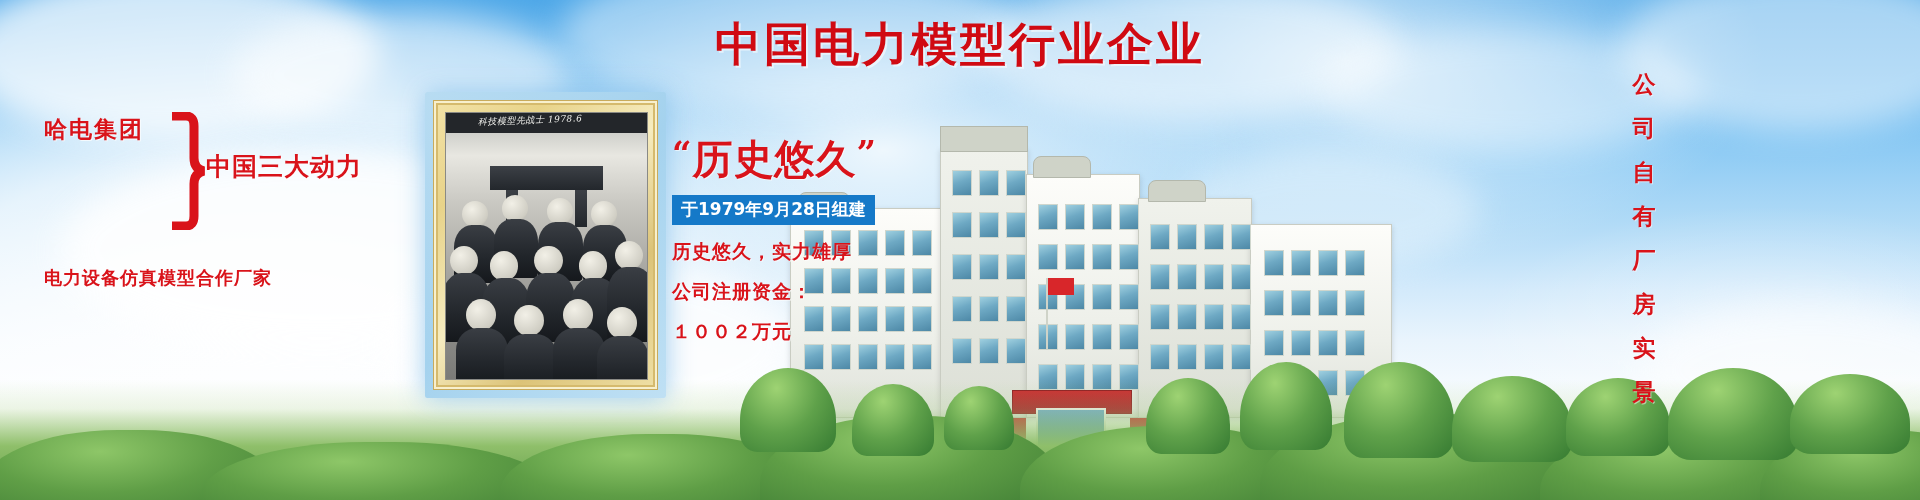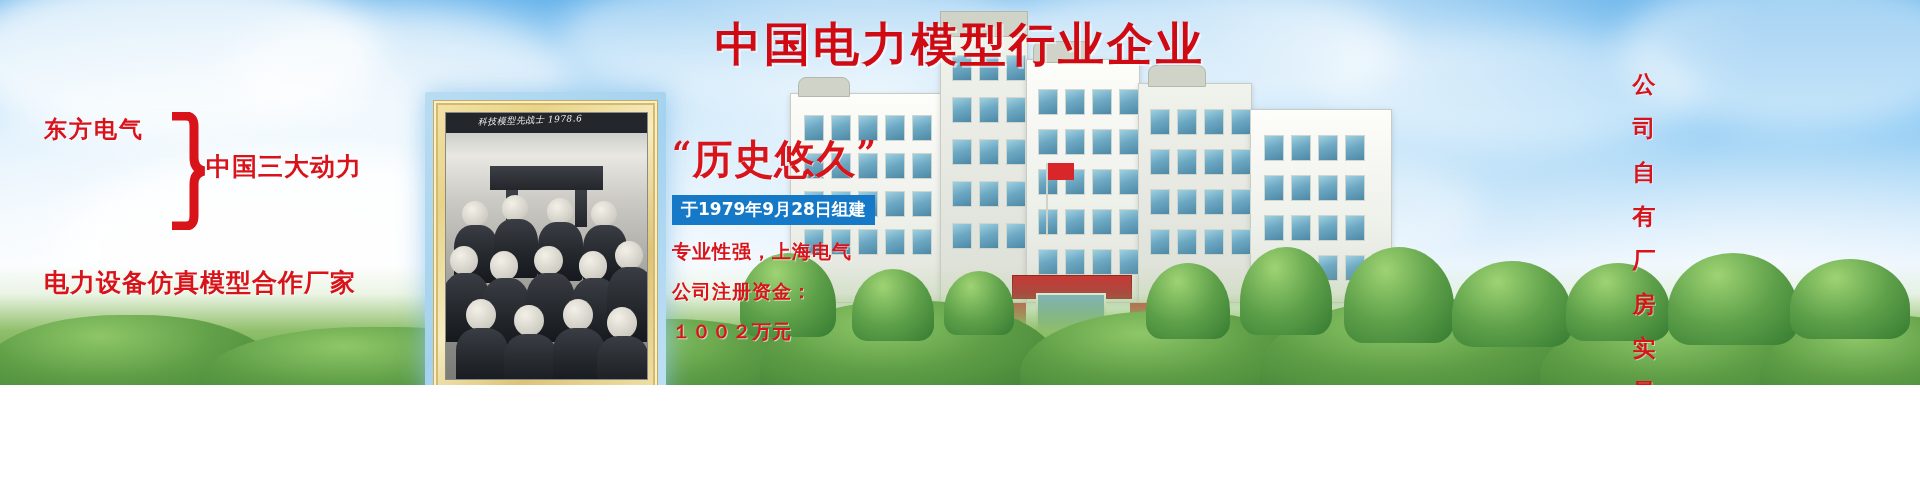--- a/index.html
+++ b/index.html
@@ -1,19 +1,19 @@
 <!DOCTYPE html>
 <html><head>
 <meta charset="utf-8">
 <style>
   html,body{margin:0;padding:0;background:#fff;}
   body{font-family:"DejaVu Sans","Liberation Sans",sans-serif;}
 
   #banner{
-    position:relative;width:1920px;height:385px;overflow:hidden;
+    position:relative;width:1920px;height:500px;overflow:hidden;
     background:
       
       radial-gradient(ellipse 900px 420px at 14% 62%, rgba(255,255,255,.96) 0%, rgba(255,255,255,.72) 38%, rgba(255,255,255,0) 72%),
       radial-gradient(ellipse 520px 260px at 46% 30%, rgba(255,255,255,.85) 0%, rgba(255,255,255,0) 70%),
       radial-gradient(ellipse 600px 300px at 70% 12%, rgba(255,255,255,.7) 0%, rgba(255,255,255,0) 70%),
       radial-gradient(ellipse 420px 200px at 92% 70%, rgba(255,255,255,.45) 0%, rgba(255,255,255,0) 72%),
       linear-gradient(180deg,#4fa8e8 0%, #69b7ee 14%, #8ecbf4 30%, #b4dcf7 46%, #d3eafb 58%, #e9f4fd 68%, #f3f9fe 76%, #ffffff 86%, #ffffff 100%);
   }
 
   
@@ -90,21 +90,21 @@
     text-shadow:2px 2px 0 rgba(255,255,255,.55);white-space:nowrap;
   }
 
   #left-block{position:absolute;left:40px;top:108px;width:330px;color:#d9131a;}
   #brand-list{position:absolute;left:4px;top:0;width:120px;}
   .brand-line{font-size:23px;font-weight:bold;line-height:42px;letter-spacing:2px;
               color:#d9131a;text-shadow:1px 1px 0 rgba(255,255,255,.7);white-space:nowrap;}
   #brace{position:absolute;left:126px;top:4px;width:40px;height:118px;}
   #three-power{position:absolute;left:166px;top:42px;font-size:25px;font-weight:bold;
     letter-spacing:1px;color:#d9131a;text-shadow:1px 1px 0 rgba(255,255,255,.7);white-space:nowrap;text-align:center;}
-  #partner-line{position:absolute;left:4px;top:158px;font-size:25px;font-weight:bold;
+  #partner-line{position:absolute;left:4px;top:158px;font-size:18px;font-weight:bold;
     letter-spacing:1px;color:#d9131a;text-shadow:1px 1px 0 rgba(255,255,255,.7);white-space:nowrap;}
 
   #mid-block{position:absolute;left:672px;top:132px;width:240px;}
   #history-head{position:relative;font-size:40px;font-weight:bold;color:#d9131a;
     letter-spacing:1px;white-space:nowrap;text-shadow:1px 1px 0 rgba(255,255,255,.6);}
   #history-head .qm{font-family:"DejaVu Serif","Liberation Serif",serif;font-size:34px;vertical-align:8px;}
   #founded-badge{margin-top:8px;display:inline-block;background:#1579c8;color:#fff;
     font-size:17px;font-weight:bold;letter-spacing:0;padding:3px 9px 4px;white-space:nowrap;}
   .mid-line{margin-top:14px;font-size:19px;font-weight:bold;color:#d9131a;
     letter-spacing:1px;white-space:nowrap;text-shadow:1px 1px 0 rgba(255,255,255,.6);}
@@ -312,21 +312,21 @@
   <div class="bush" style="left:1344px;bottom:42px;width:110px;height:96px;"></div>
   <div class="bush" style="left:1452px;bottom:38px;width:120px;height:86px;"></div>
   <div class="bush" style="left:1566px;bottom:44px;width:104px;height:78px;"></div>
   <div class="bush" style="left:1668px;bottom:40px;width:130px;height:92px;"></div>
   <div class="bush" style="left:1790px;bottom:46px;width:120px;height:80px;"></div>
 
   <div id="title" class="zh">中国电力模型行业企业</div>
 
   <div id="left-block">
     <div id="brand-list">
-      <div class="brand-line zh">东方电气</div>
+      <div class="brand-line zh">哈电集团</div>
     </div>
     <div id="brace">
       <svg width="40" height="118" viewBox="0 0 40 118" xmlns="http://www.w3.org/2000/svg">
         <path d="M6 4 H20 Q28 4 28 14 V46 Q28 57 38 59 Q28 61 28 72 V104 Q28 114 20 114 H6" fill="none" stroke="#d9131a" stroke-width="9" stroke-linecap="butt" stroke-linejoin="miter"></path>
       </svg>
     </div>
     <div id="three-power" class="zh">中国三大动力</div>
     <div id="partner-line" class="zh">电力设备仿真模型合作厂家</div>
   </div>
 
@@ -370,21 +370,21 @@
         <div class="pbody" style="left:75%;top:84%;width:26%;height:22%;"></div>
       </div>
     </div>
   </div>
 
   <div id="mid-block">
     <div id="history-head" class="zh">
       <span class="qm">“</span><span>历史悠久</span><span class="qm">”</span>
     </div>
     <div id="founded-badge" class="zh">于1979年9月28日组建</div>
-    <div class="mid-line zh">专业性强，上海电气</div>
+    <div class="mid-line zh">历史悠久，实力雄厚</div>
     <div class="mid-line zh">公司注册资金：</div>
     <div class="mid-line zh">１００２万元</div>
   </div>
 
   <div id="right-vertical">
     <span class="vchar zh">公</span>
     <span class="vchar zh">司</span>
     <span class="vchar zh">自</span>
     <span class="vchar zh">有</span>
     <span class="vchar zh">厂</span>

